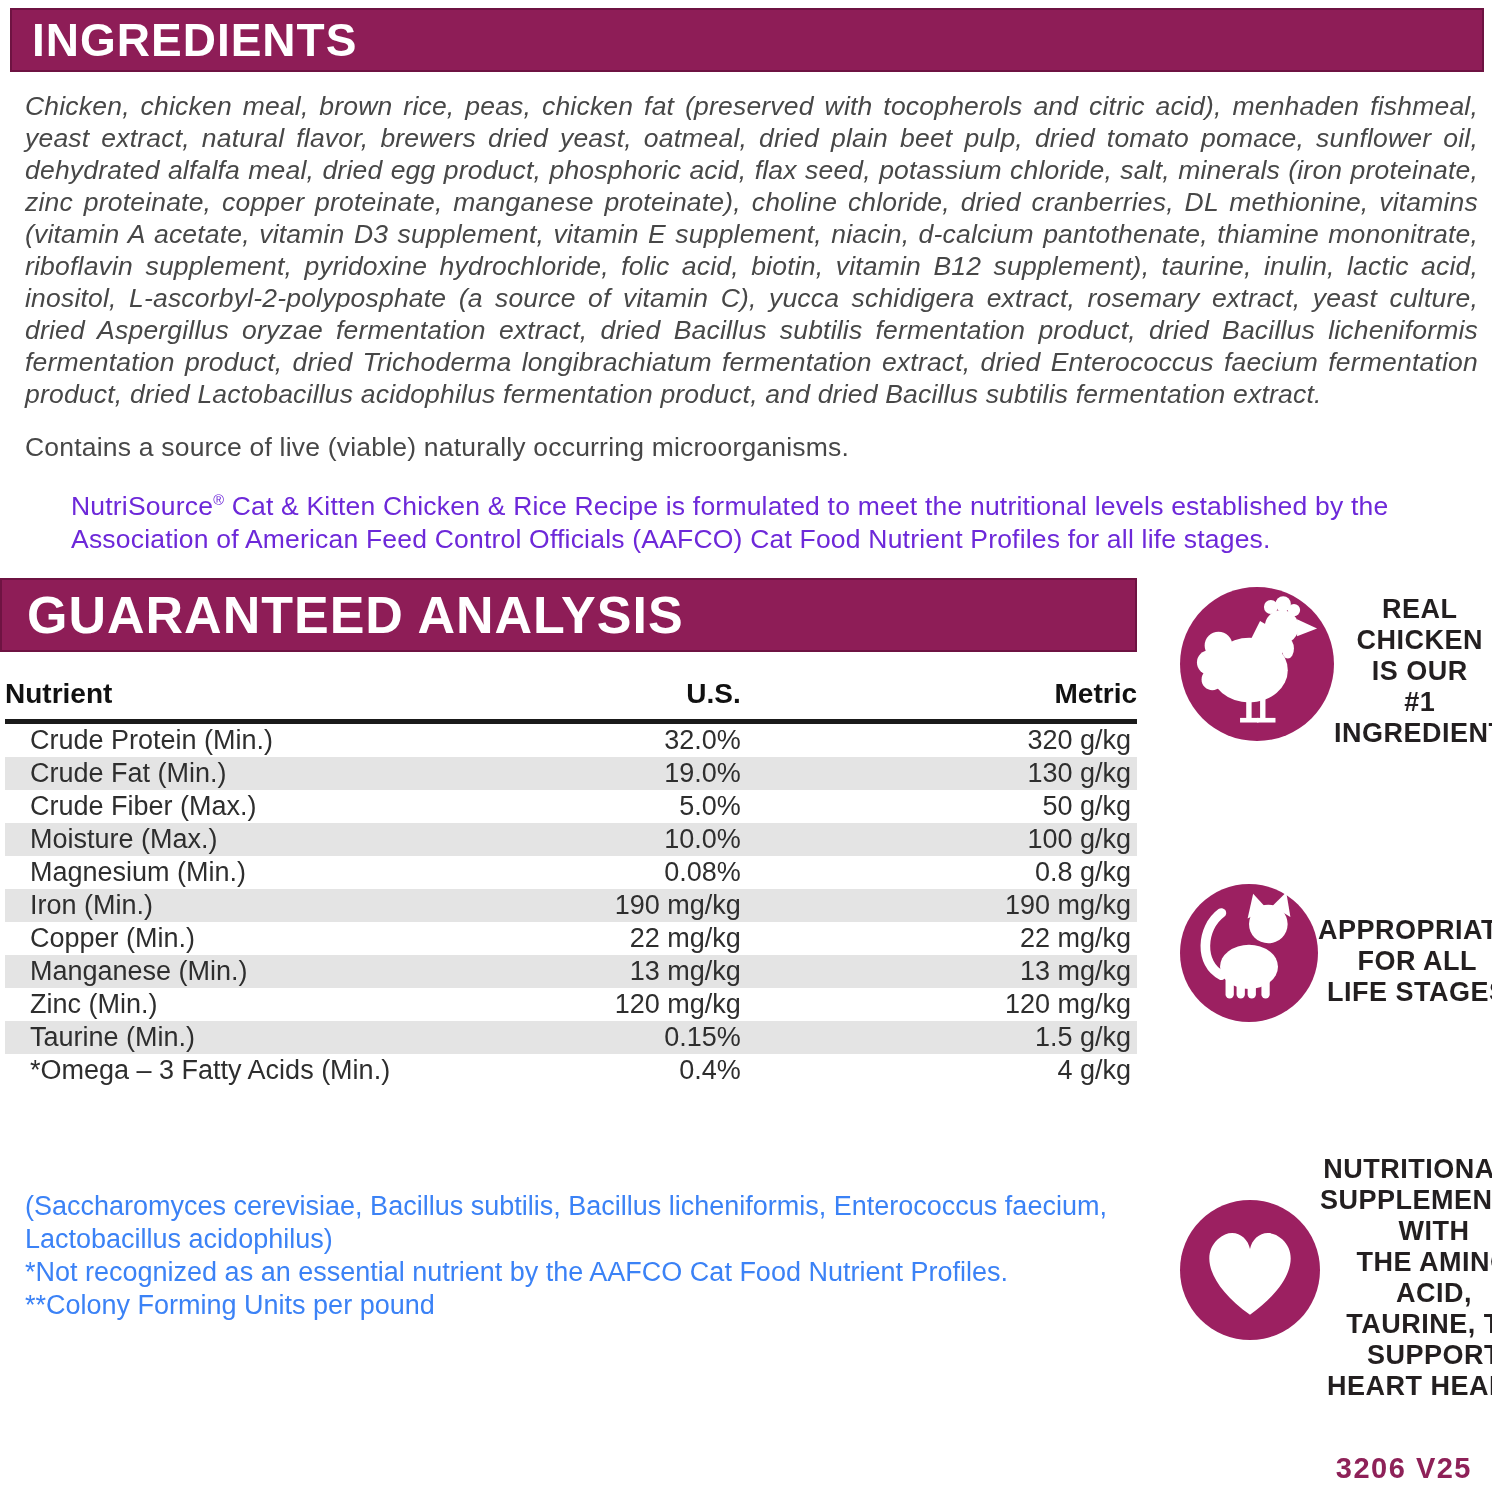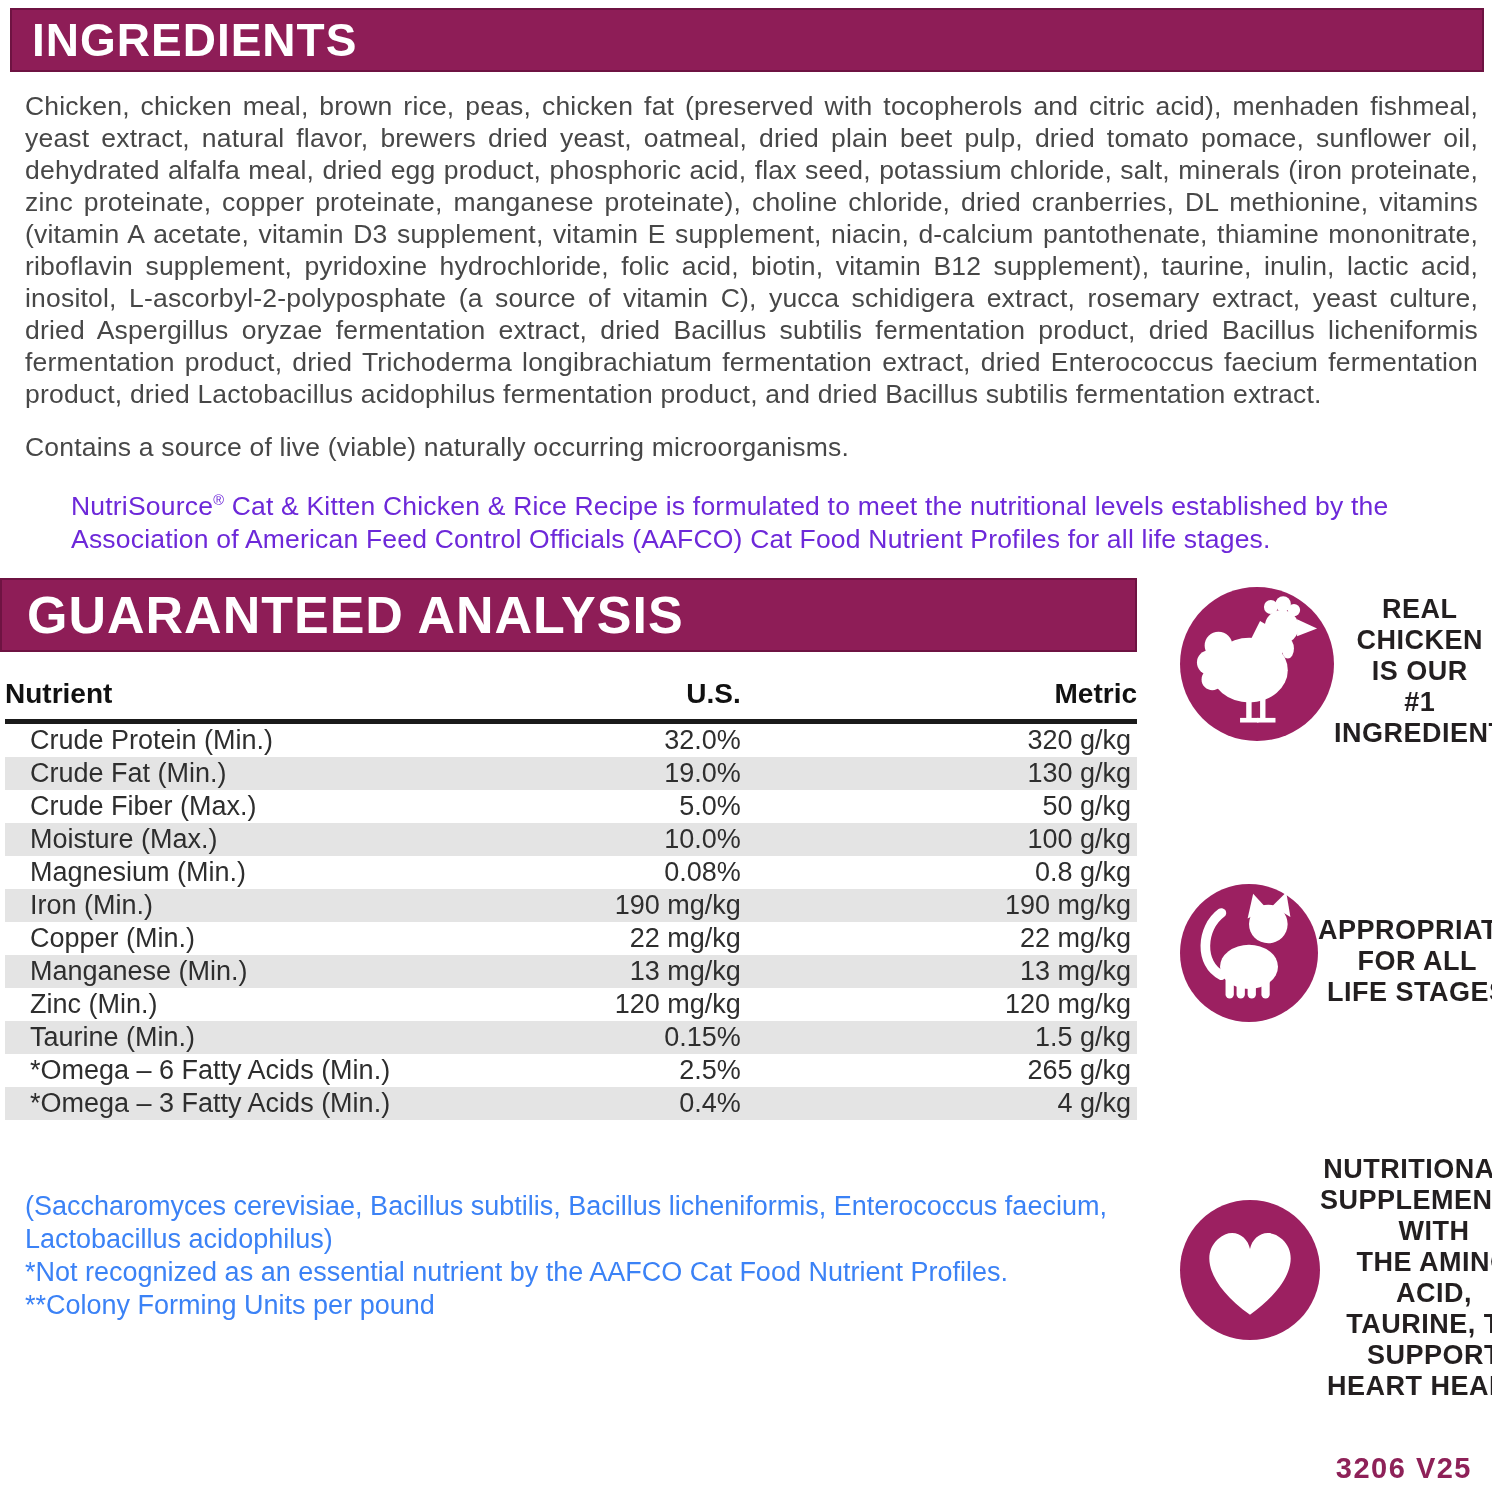--- a/index.html
+++ b/index.html
@@ -23,21 +23,21 @@
     left:10px;top:8px;right:8px;height:64px;
     font-size:46px;line-height:60px;padding-left:20px;
   }
   .analysis-bar{
     left:0;top:578px;width:1137px;height:74px;
     font-size:52px;line-height:70px;padding-left:25px;
   }
   .ingredients-text{
     position:absolute;left:25px;top:90px;width:1453px;
     font-size:26.5px;line-height:32px;color:#474747;
-    text-align:justify;letter-spacing:0.2px;
+    text-align:justify;letter-spacing:0.2px;font-style:italic;
   }
   .contains-line{
     position:absolute;left:25px;top:432px;width:1453px;
     font-size:26.5px;color:#474747;letter-spacing:0.2px;
   }
   .aafco-text{
     position:absolute;left:25px;top:490px;width:1458px;
     font-size:26.5px;line-height:33px;color:#6d28d9;letter-spacing:0.2px;margin-left:46px;
   }
   .aafco-text sup{font-size:0.55em;vertical-align:super;line-height:0;}
@@ -154,25 +154,20 @@
         </tr>
       <tr>
           <td class="c0">Zinc (Min.)</td>
           <td class="c1">120 mg/kg</td>
           <td class="c2">120 mg/kg</td>
         </tr>
       <tr>
           <td class="c0">Taurine (Min.)</td>
           <td class="c1">0.15%</td>
           <td class="c2">1.5 g/kg</td>
-        </tr>
-      <tr>
-          <td class="c0">*Omega – 6 Fatty Acids (Min.)</td>
-          <td class="c1">2.5%</td>
-          <td class="c2">265 g/kg</td>
         </tr>
       <tr>
           <td class="c0">*Omega – 3 Fatty Acids (Min.)</td>
           <td class="c1">0.4%</td>
           <td class="c2">4 g/kg</td>
         </tr>
     </tbody>
   </table>
 
   <div class="footnotes">

